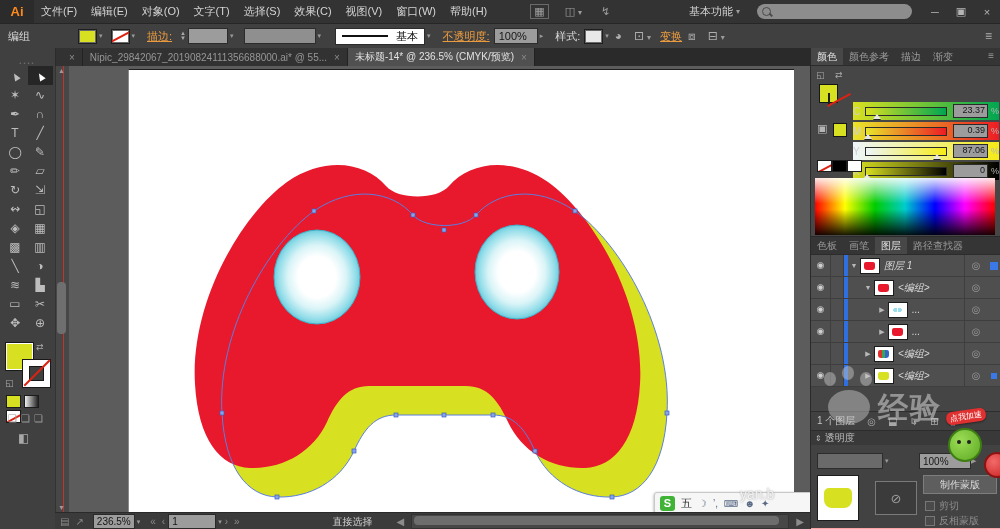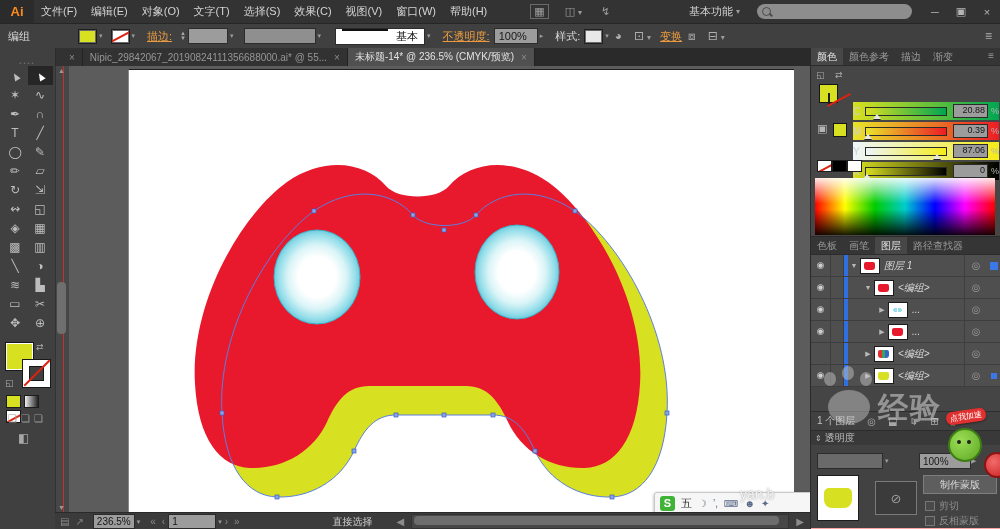--- a/index.html
+++ b/index.html
@@ -21,21 +21,21 @@
   
   .optionsbar{left:0;top:24px;width:1000px;height:24px;background:#404040;border-bottom:1px solid #2a2a2a;display:flex;align-items:center;font-size:11px;}
   .olabel{color:#d8d8d8;}
   .olink{color:#eb9b3f;text-decoration:underline;}
   .swatch{width:17px;height:13px;border:1px solid #1e1e1e;box-shadow:0 0 0 1px #6a6a6a inset;}
   .none-sw{background:#fff;position:relative;overflow:hidden;}
   .none-sw::after{content:"";position:absolute;left:-3px;top:5px;width:26px;height:2px;background:#d21; transform:rotate(-28deg);}
   .ddbtn{color:#9a9a9a;font-size:7px;margin-left:2px;}
   .graybox{background:#9c9c9c;color:#161616;height:14px;display:flex;align-items:center;padding:0 4px;border:1px solid #2c2c2c;}
   .stepper{display:flex;flex-direction:column;font-size:6px;color:#aaa;line-height:5px;margin-left:8px;}
-  .strokestyle{background:#fff;color:#111;height:15px;display:flex;align-items:flex-start;padding:0 6px;border:1px solid #2c2c2c;}
+  .strokestyle{background:#fff;color:#111;height:15px;display:flex;align-items:center;padding:0 6px;border:1px solid #2c2c2c;}
   .sline{width:46px;height:2px;background:#111;margin-right:8px;}
   .oicon{color:#b0b0b0;font-size:12px;margin:0 6px;}
   
   .tabbar{left:55px;top:48px;width:755px;height:18px;background:#2a2a2a;display:flex;}
   .dtab{display:flex;align-items:center;padding:0 7px;font-size:10px;color:#969696;background:#323232;border-right:1px solid #222;max-width:300px;white-space:nowrap;overflow:hidden;}
   .dtab.active{background:#505050;color:#e2e2e2;}
   .dtab .x{margin-left:7px;color:#8a8a8a;font-size:10px;}
   
   .toolbar{left:0;top:48px;width:55px;height:481px;background:#404040;border-right:1px solid #2b2b2b;}
   .tooldrag{height:7px;display:flex;align-items:center;justify-content:center;color:#6d6d6d;font-size:6px;letter-spacing:2px;margin-top:11px;}
@@ -443,21 +443,21 @@
         <span class="abs swatch none-sw" style="left:17px;top:28px;"></span>
         <span class="abs" style="left:6px;top:56px;color:#b5b5b5;font-size:11px;">▣</span>
         <span class="abs" style="left:22px;top:57px;width:12px;height:12px;background:#d7e021;border:1px solid #151515;"></span>
         <div>
 
             <div class="slrow grad-c" style="top: 36px;">
               <span class="slch">C</span>
               <span class="slbar grad-c">
                 <span class="knob" style="left: 13%;"></span>
               </span>
-              <span class="slval">20.88</span>
+              <span class="slval">23.37</span>
               <span class="slpct">%</span>
             </div>
 
             <div class="slrow grad-m" style="top: 56px;">
               <span class="slch">M</span>
               <span class="slbar grad-m">
                 <span class="knob" style="left: 2%;"></span>
               </span>
               <span class="slval">0.39</span>
               <span class="slpct">%</span>

